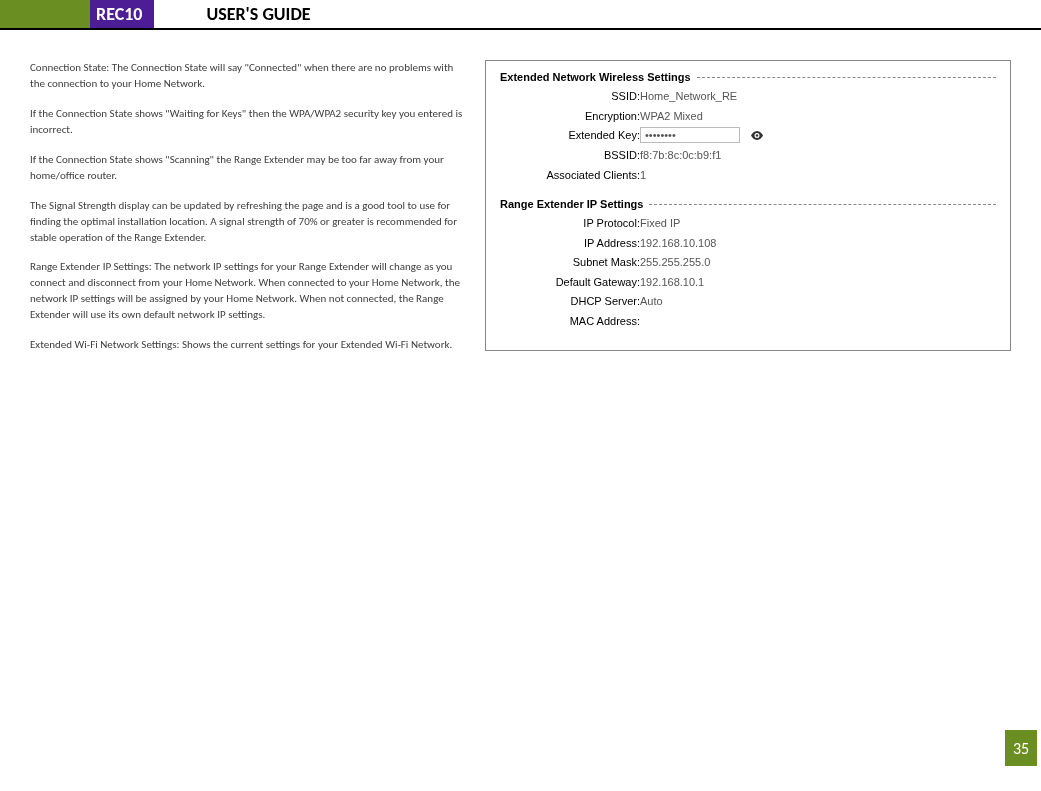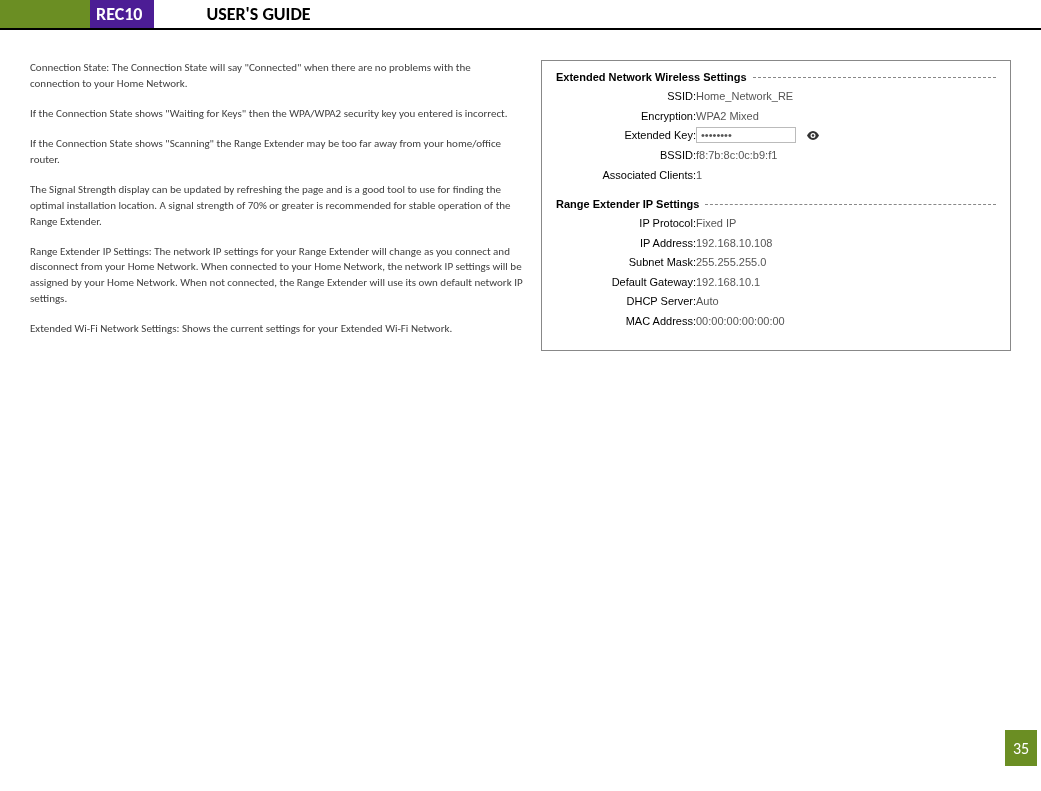--- a/index.html
+++ b/index.html
@@ -45,21 +45,21 @@
       position: relative;
     }
     .text-block {
       font-size: 11px;
       line-height: 1.45;
       color: #404040;
       margin-bottom: 14px;
     }
     .screenshot-panel {
       float: right;
-      width: 470px;
+      width: 526px;
       border: 1px solid #888;
       margin: 0 0 12px 18px;
       padding: 10px 14px 18px 14px;
       font-family: Arial, sans-serif;
       font-size: 11px;
     }
     .panel-section-title {
       font-weight: bold;
       font-size: 11px;
       color: #000;
@@ -182,21 +182,20 @@
     <div class="panel-row">
       <div class="panel-label">Default Gateway:</div>
       <div class="panel-value">192.168.10.1</div>
     </div>
     <div class="panel-row">
       <div class="panel-label">DHCP Server:</div>
       <div class="panel-value">Auto</div>
     </div>
     <div class="panel-row">
       <div class="panel-label">MAC Address:</div>
-      <div class="panel-value">00:00:00:00:00:00</div>
     </div>
   </div>
 
   <p class="text-block">Connection State: The Connection State will say "Connected" when there are no problems with the connection to your Home Network.</p>
   <p class="text-block">If the Connection State shows "Waiting for Keys" then the WPA/WPA2 security key you entered is incorrect.</p>
   <p class="text-block">If the Connection State shows "Scanning" the Range Extender may be too far away from your home/office router.</p>
   <p class="text-block">The Signal Strength display can be updated by refreshing the page and is a good tool to use for finding the optimal installation location. A signal strength of 70% or greater is recommended for stable operation of the Range Extender.</p>
   <p class="text-block">Range Extender IP Settings:  The network IP settings for your Range Extender will change as you connect and disconnect from your Home Network. When connected to your Home Network, the network IP settings will be assigned by your Home Network. When not connected, the Range Extender will use its own default network IP settings.</p>
   <p class="text-block">Extended Wi-Fi Network Settings: Shows the current settings for your Extended Wi-Fi Network.</p>
 

